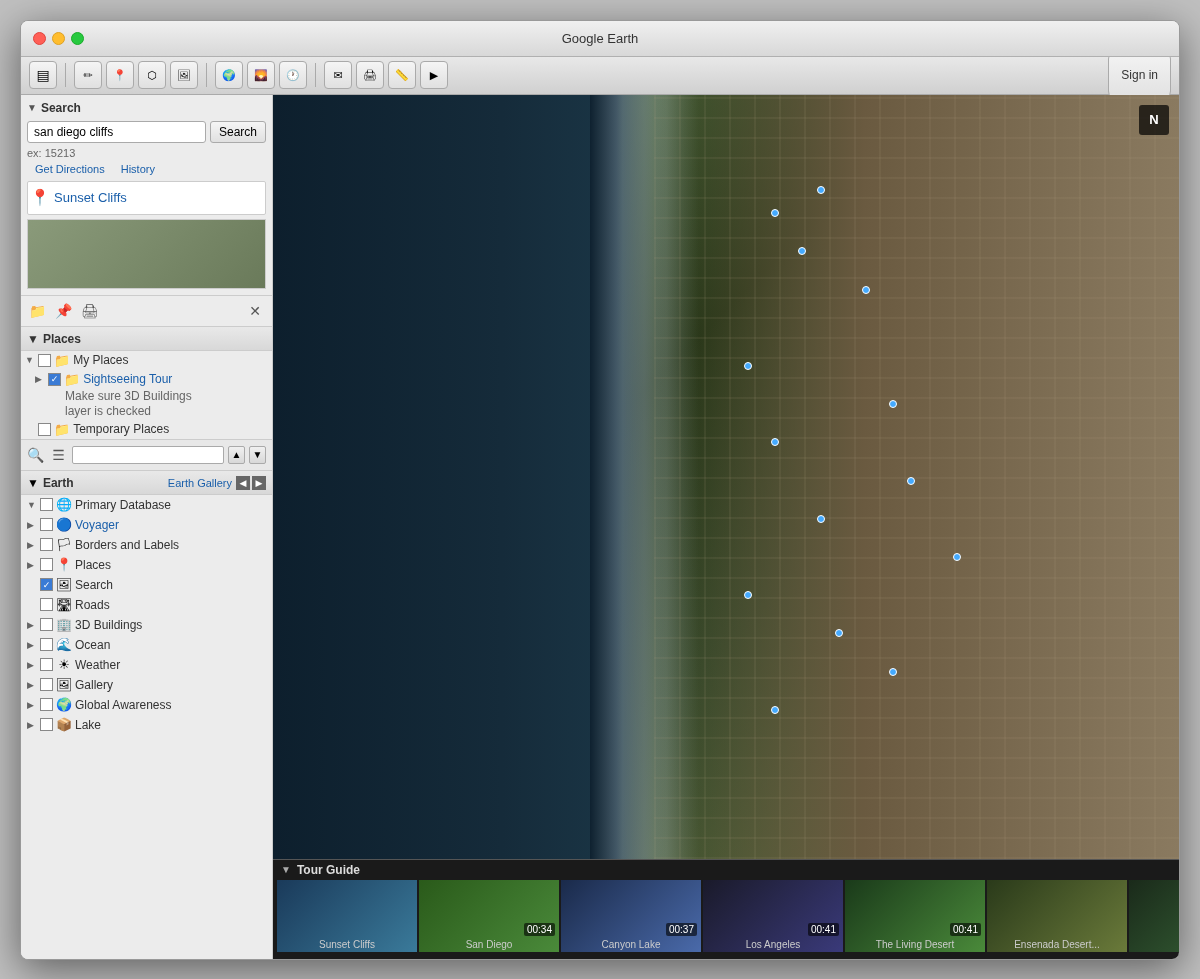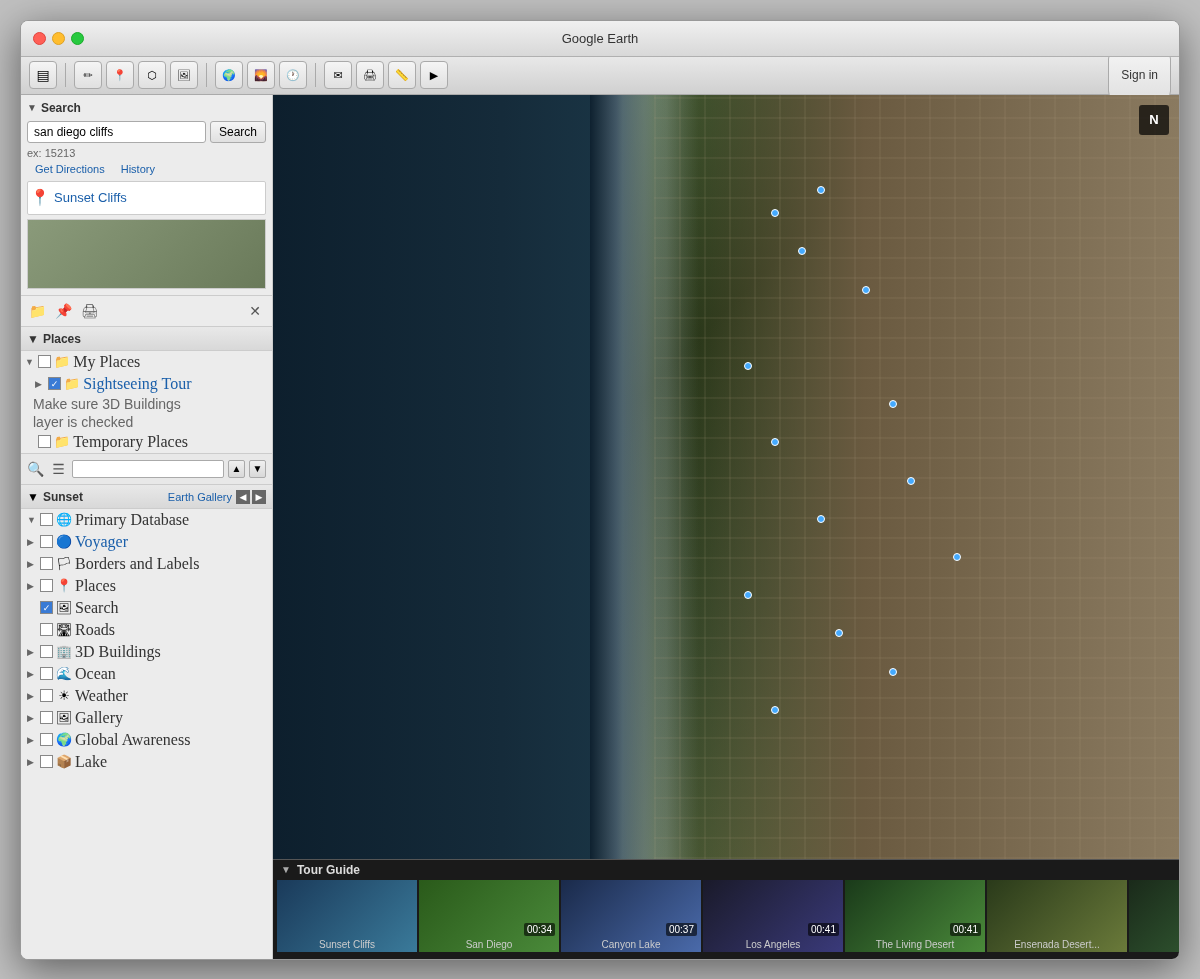--- a/index.html
+++ b/index.html
@@ -251,23 +251,23 @@
       height: 13px;
       border: 1px solid #888;
       background: white;
       display: flex;
       align-items: center;
       justify-content: center;
       font-size: 9px;
     }
     .checked { background: #3a7bd5; color: white; }
     .folder-icon { font-size: 13px; }
-    .item-label { font-size: 16px; color: #333; font-family: Liberation Serif, serif; }
+    .item-label { font-size: 12px; color: #333; }
     .item-label.link { color: #1a5faa; }
-    .item-sublabel { font-size: 14px; color: #666; padding-left: 12px; line-height: 1.3; }
+    .item-sublabel { font-size: 12px; color: #666; padding-left: 44px; line-height: 1.3; }
     .indent-1 { padding-left: 14px; }
     
     .places-toolbar {
       display: flex;
       align-items: center;
       padding: 4px 6px;
       gap: 4px;
       background: #e8e8e8;
       border-bottom: 1px solid #ccc;
     }
@@ -613,21 +613,21 @@
         <button class="icon-btn">🔍</button>
         <button class="icon-btn">☰</button>
         <input class="places-search" type="text" style="">
         <button class="arrow-btn">▲</button>
         <button class="arrow-btn">▼</button>
       </div>
 
       <div class="layers-panel">
         <div class="layers-header">
           <span class="arrow">▼</span>
-          <span class="layers-title">Sunset</span>
+          <span class="layers-title">Earth</span>
           <button class="earth-gallery-btn">Earth Gallery</button>
           <div class="gallery-arrows">
             <button class="gallery-arrow">◀</button>
             <button class="gallery-arrow">▶</button>
           </div>
         </div>
 
         <div class="layer-item">
           <span class="tree-arrow">▼</span>
           <div class="checkbox"></div>

